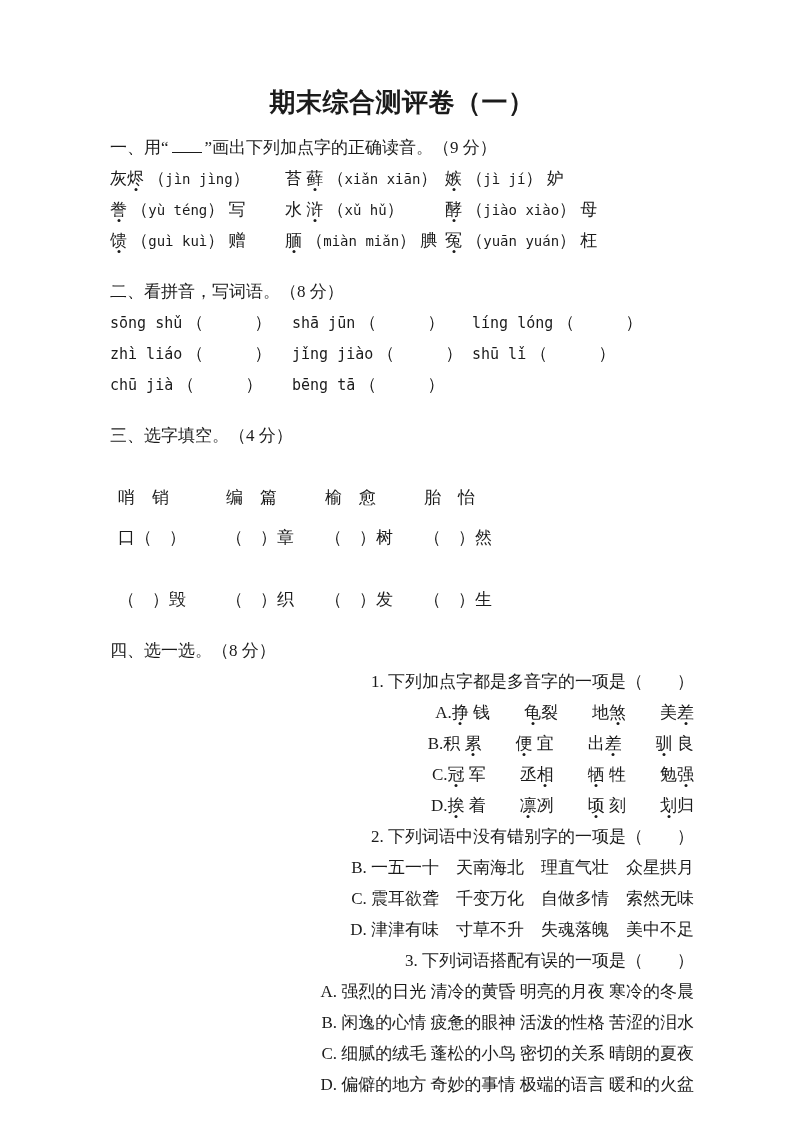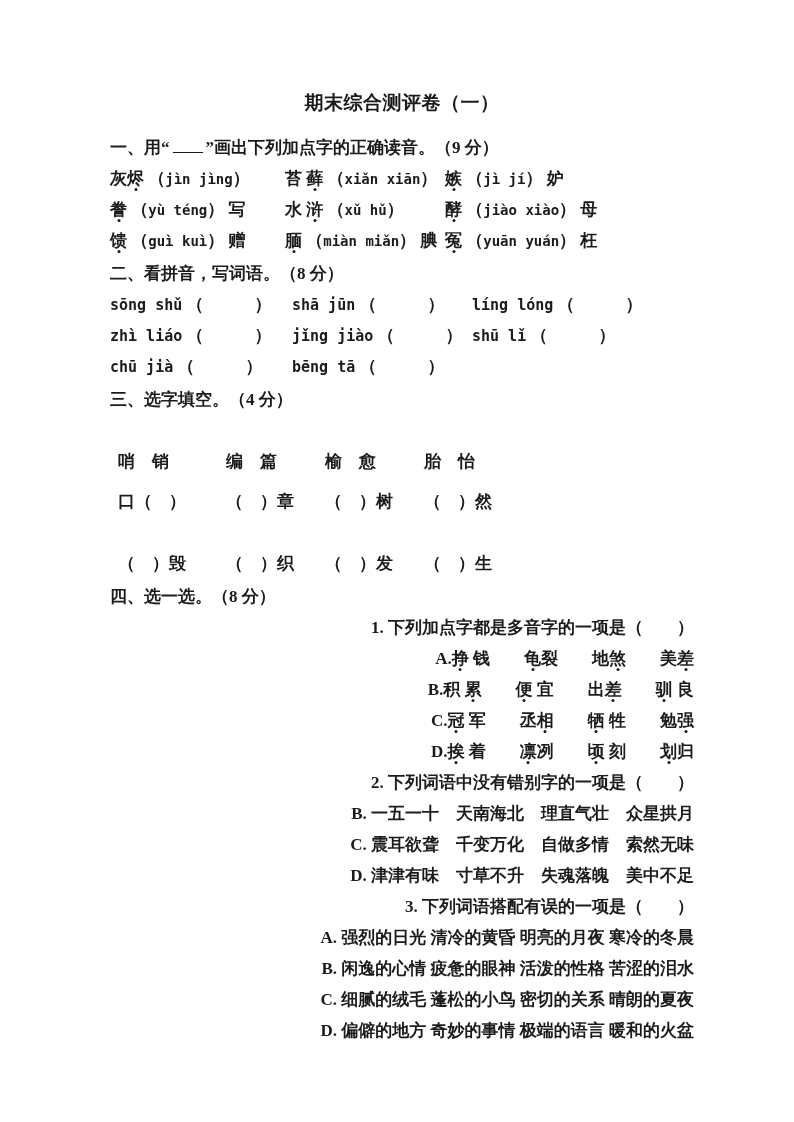--- a/index.html
+++ b/index.html
@@ -9,35 +9,35 @@
     margin:0 auto;
     background:#ffffff;
     color:#1b1b1b;
     font-family:"Liberation Serif",serif;
     font-size:17px;
     box-sizing:border-box;
     padding:88px 100px 0 110px;
     overflow:hidden;
   }
   .title{
-    font-size:19px;
+    font-size:26px;
     font-weight:bold;
     text-align:center;
     line-height:30px;height:30px;
     margin:0 0 14px 0;
     letter-spacing:.5px;
   }
-  .row,.shead{line-height:31px;height:31px;font-weight:bold;}
+  .row,.shead{line-height:31px;height:31px;}
   .row{display:block;}
   .cell{white-space:pre-wrap;}
   .opt,.stem{white-space:pre-wrap;text-align:right;}
   .g1{display:grid;grid-template-columns:175px 160px 1fr;}
   .g2{display:grid;grid-template-columns:182px 180px 1fr;}
   .g3{display:grid;grid-template-columns:108px 99px 99px 1fr;padding-left:8px;box-sizing:border-box;margin-top:31px;}
-  .mt2{margin-top:2px;}
+  .mt2{margin-top:20px;}
   .mt9{margin-top:9px;}
   .py{font-family:"DejaVu Sans Mono",monospace;font-size:15px;text-align:right;}
   .g1 .py{font-size:14px;}
   .dt{position:relative;}
   .dt::after{
     content:"";
     position:absolute;
     left:50%;bottom:-3px;
     transform:translateX(-50%);
     width:3px;height:3px;border-radius:50%;

